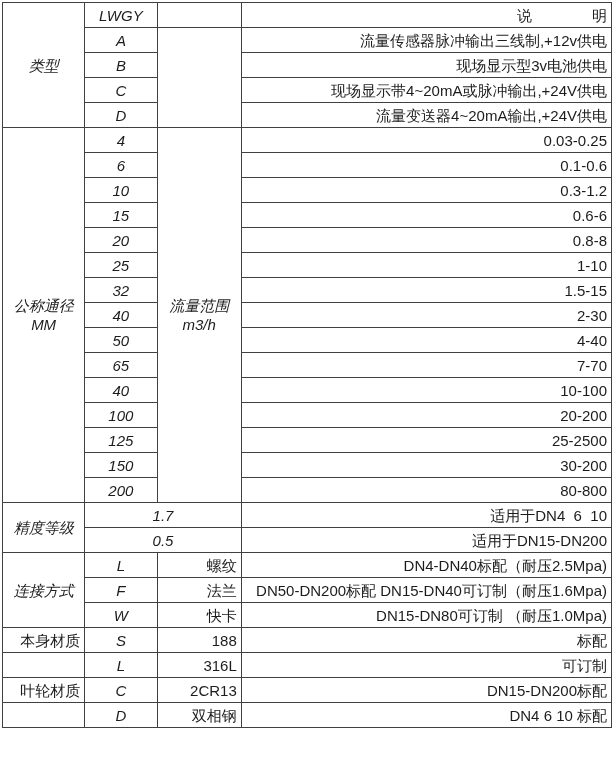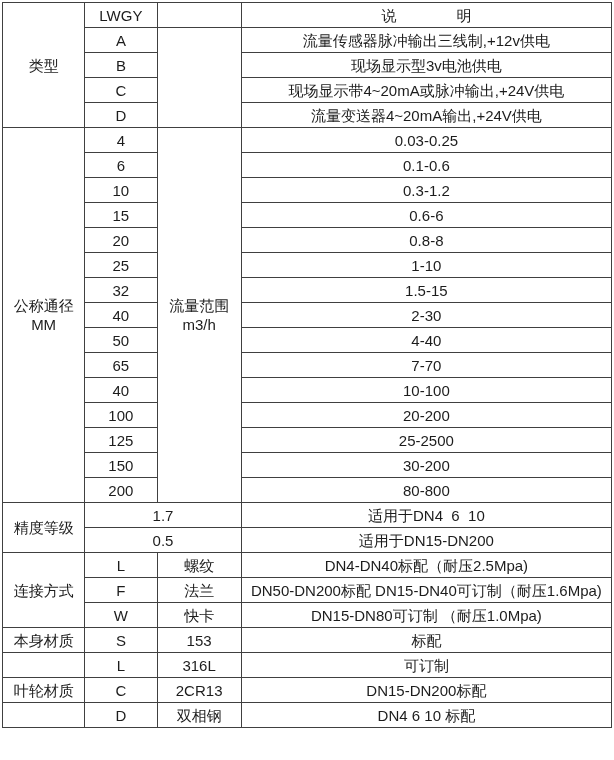--- a/index.html
+++ b/index.html
@@ -26,22 +26,22 @@
     height: 25px;
     font-size: 15px;
     line-height: 19px;
     color: #1c1c1c;
     vertical-align: middle;
     padding: 0 4px;
     white-space: pre;         
     overflow: hidden;
     box-sizing: border-box;
   }
-  table.spec td.c { text-align: center; }
-  table.spec td.l { text-align: center; }
+  table.spec td.c { text-align: center; font-style: italic; }
+  table.spec td.l { text-align: right; }
 </style>
 </head>
 <body>
 
 <div class="page">
   <table class="spec">
     <colgroup>
         <col style="width: 82px;">
         <col style="width: 72px;">
         <col style="width: 84px;">
@@ -156,21 +156,21 @@
           <td class="l">DN50-DN200标配 DN15-DN40可订制（耐压1.6Mpa)</td>
         </tr>
         <tr>
           <td class="c">W</td>
           <td class="l">快卡</td>
           <td class="l">DN15-DN80可订制 （耐压1.0Mpa)</td>
         </tr>
         <tr>
           <td class="l">本身材质</td>
           <td class="c">S</td>
-          <td class="l">153</td>
+          <td class="l">188</td>
           <td class="l">标配</td>
         </tr>
         <tr>
           <td class="l"></td>
           <td class="c">L</td>
           <td class="l">316L</td>
           <td class="l">可订制</td>
         </tr>
         <tr>
           <td class="l">叶轮材质</td>

